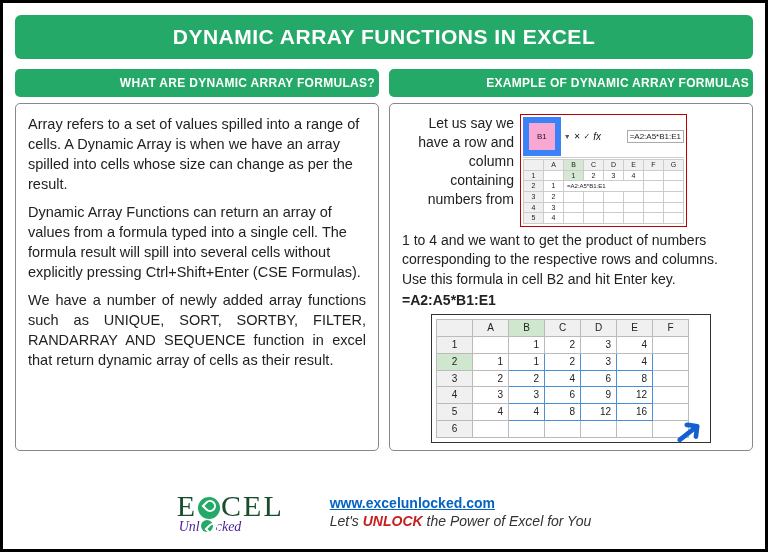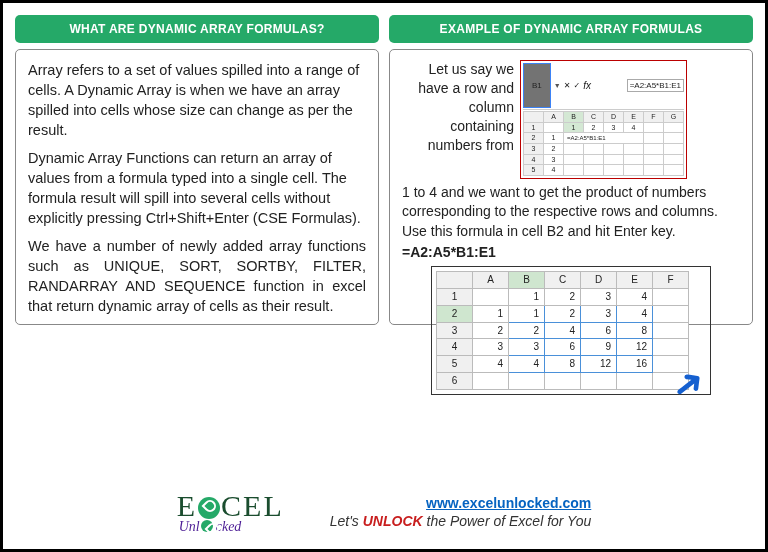--- a/index.html
+++ b/index.html
@@ -1,29 +1,29 @@
 <!DOCTYPE html>
 <html><head>
 <meta charset="utf-8">
 <style>
 * { box-sizing: border-box; margin: 0; padding: 0; }
 body { width: 768px; height: 552px; font-family: Arial, sans-serif; background: #fff; }
 .outer { width: 768px; height: 552px; border: 3px solid #000; padding: 12px; position: relative; }
 .title-bar { background: #25a968; color: #fff; text-align: center; padding: 10px; border-radius: 6px; font-weight: bold; font-size: 21px; letter-spacing: 0.5px; margin-bottom: 10px; }
 .cols { display: flex; gap: 10px; }
 .col { flex: 1; }
-.sec-head { background: #25a968; color: #fff; text-align: center; padding: 7px 4px; border-radius: 5px; font-weight: bold; font-size: 12px; letter-spacing: 0.3px; margin-bottom: 6px; }
-.box { border: 1px solid #888; border-radius: 5px; padding: 10px 12px; height: 276px; font-size: 14.5px; line-height: 1.38; color: #222; }
+.sec-head { background: #25a968; color: #fff; text-align: right; padding: 7px 4px; border-radius: 5px; font-weight: bold; font-size: 12px; letter-spacing: 0.3px; margin-bottom: 6px; }
+.box { border: 1px solid #888; border-radius: 5px; padding: 10px 12px; height: 348px; font-size: 14.5px; line-height: 1.38; color: #222; }
 .box p { margin-bottom: 8px; }
 .justify { text-align: justify; }
 .right-top { display: flex; gap: 6px; margin-bottom: 4px; }
 .right-top-text { flex: 0 0 112px; font-size: 14px; line-height: 1.35; text-align: right; }
 .tbl1 { border: 1.5px solid #b00; padding: 2px; font-size: 8px; background: #fff; }
 .fbar { display: flex; align-items: center; gap: 3px; border-bottom: 1px solid #ccc; padding-bottom: 1px; margin-bottom: 1px; }
-.cellref { border: 1px solid #3b82f6; padding: 16px 8px; font-size: 8px; background: #737373; }
+.cellref { border: 6px solid #3b82f6; padding: 8px 8px; font-size: 8px; background: #f9a8d4; }
 .fx { font-style: italic; font-size: 10px; }
 .fbox { border: 1px solid #aaa; padding: 0 2px; font-size: 8px; margin-left: auto; }
 .tri { font-size: 7px; color: #555; }
 .grid1 table, .grid2 table { border-collapse: collapse; background: #fff; }
 .grid1 th, .grid1 td { border: 1px solid #ccc; padding: 0 3px; font-size: 7px; text-align: center; min-width: 20px; height: 10px; font-weight: normal; }
 .grid1 th { background: #f0f0f0; }
 .grid1 .rh { background: #f0f0f0; }
 .grid1 .sel { background: #d4e8d4; }
 .rtxt { font-size: 14px; line-height: 1.38; margin-top: 2px; }
 .formula { font-weight: bold; font-size: 14px; margin: 2px 0 4px; }
@@ -34,29 +34,30 @@
 .grid2 .hdr { text-align: right; }
 .grid2 .bsel { background: #cfe6cf; }
 .grid2 .spill { border: 1px solid #4a90d9; }
 .arrow { position: absolute; right: 6px; bottom: 10px; color: #1560d0; font-size: 38px; transform: rotate(-38deg); line-height: 0; }
 .footer { position: absolute; bottom: 14px; left: 0; right: 0; display: flex; align-items: center; justify-content: center; gap: 46px; }
 .logo { display: flex; align-items: baseline; font-family: 'Times New Roman', serif; }
 .logo .big { font-size: 30px; color: #1a4d2e; font-weight: 500; letter-spacing: 2px; }
 .logo .o { display: inline-block; width: 22px; height: 22px; background: #25a968; border-radius: 50%; position: relative; vertical-align: -3px; margin: 0 1px; }
 .logo .o::after { content: ''; position: absolute; left: 6px; top: 3px; width: 8px; height: 8px; border: 2px solid #fff; border-radius: 50% 50% 50% 0; transform: rotate(45deg); }
 .logo .sub { font-size: 14px; color: #4c1d95; font-style: italic; margin-left: 2px; }
-.ftxt { text-align: right; font-size: 14px; }
+.ftxt { text-align: left; font-size: 14px; }
 .ftxt a { color: #0563c1; text-decoration: underline; font-weight: bold; }
 .ftxt .line2 { font-style: italic; color: #333; margin-top: 2px; }
 .ftxt .unlock { color: #c81e1e; font-weight: bold; }
 </style>
 </head>
 <body>
 
 <div class="outer">
+  <div class="title-bar">DYNAMIC ARRAY FUNCTIONS IN EXCEL</div>
   <div class="cols">
     <div class="col">
       <div class="sec-head">WHAT ARE DYNAMIC ARRAY FORMULAS?</div>
       <div class="box">
         <p>Array refers to a set of values spilled into a range of cells. A Dynamic Array is when we have an array spilled into cells whose size can change as per the result.</p>
         <p>Dynamic Array Functions can return an array of values from a formula typed into a single cell. The formula result will spill into several cells without explicitly pressing Ctrl+Shift+Enter (CSE Formulas).</p>
         <p class="justify">We have a number of newly added array functions such as UNIQUE, SORT, SORTBY, FILTER, RANDARRAY AND SEQUENCE function in excel that return dynamic array of cells as their result.</p>
       </div>
     </div>
     <div class="col">

